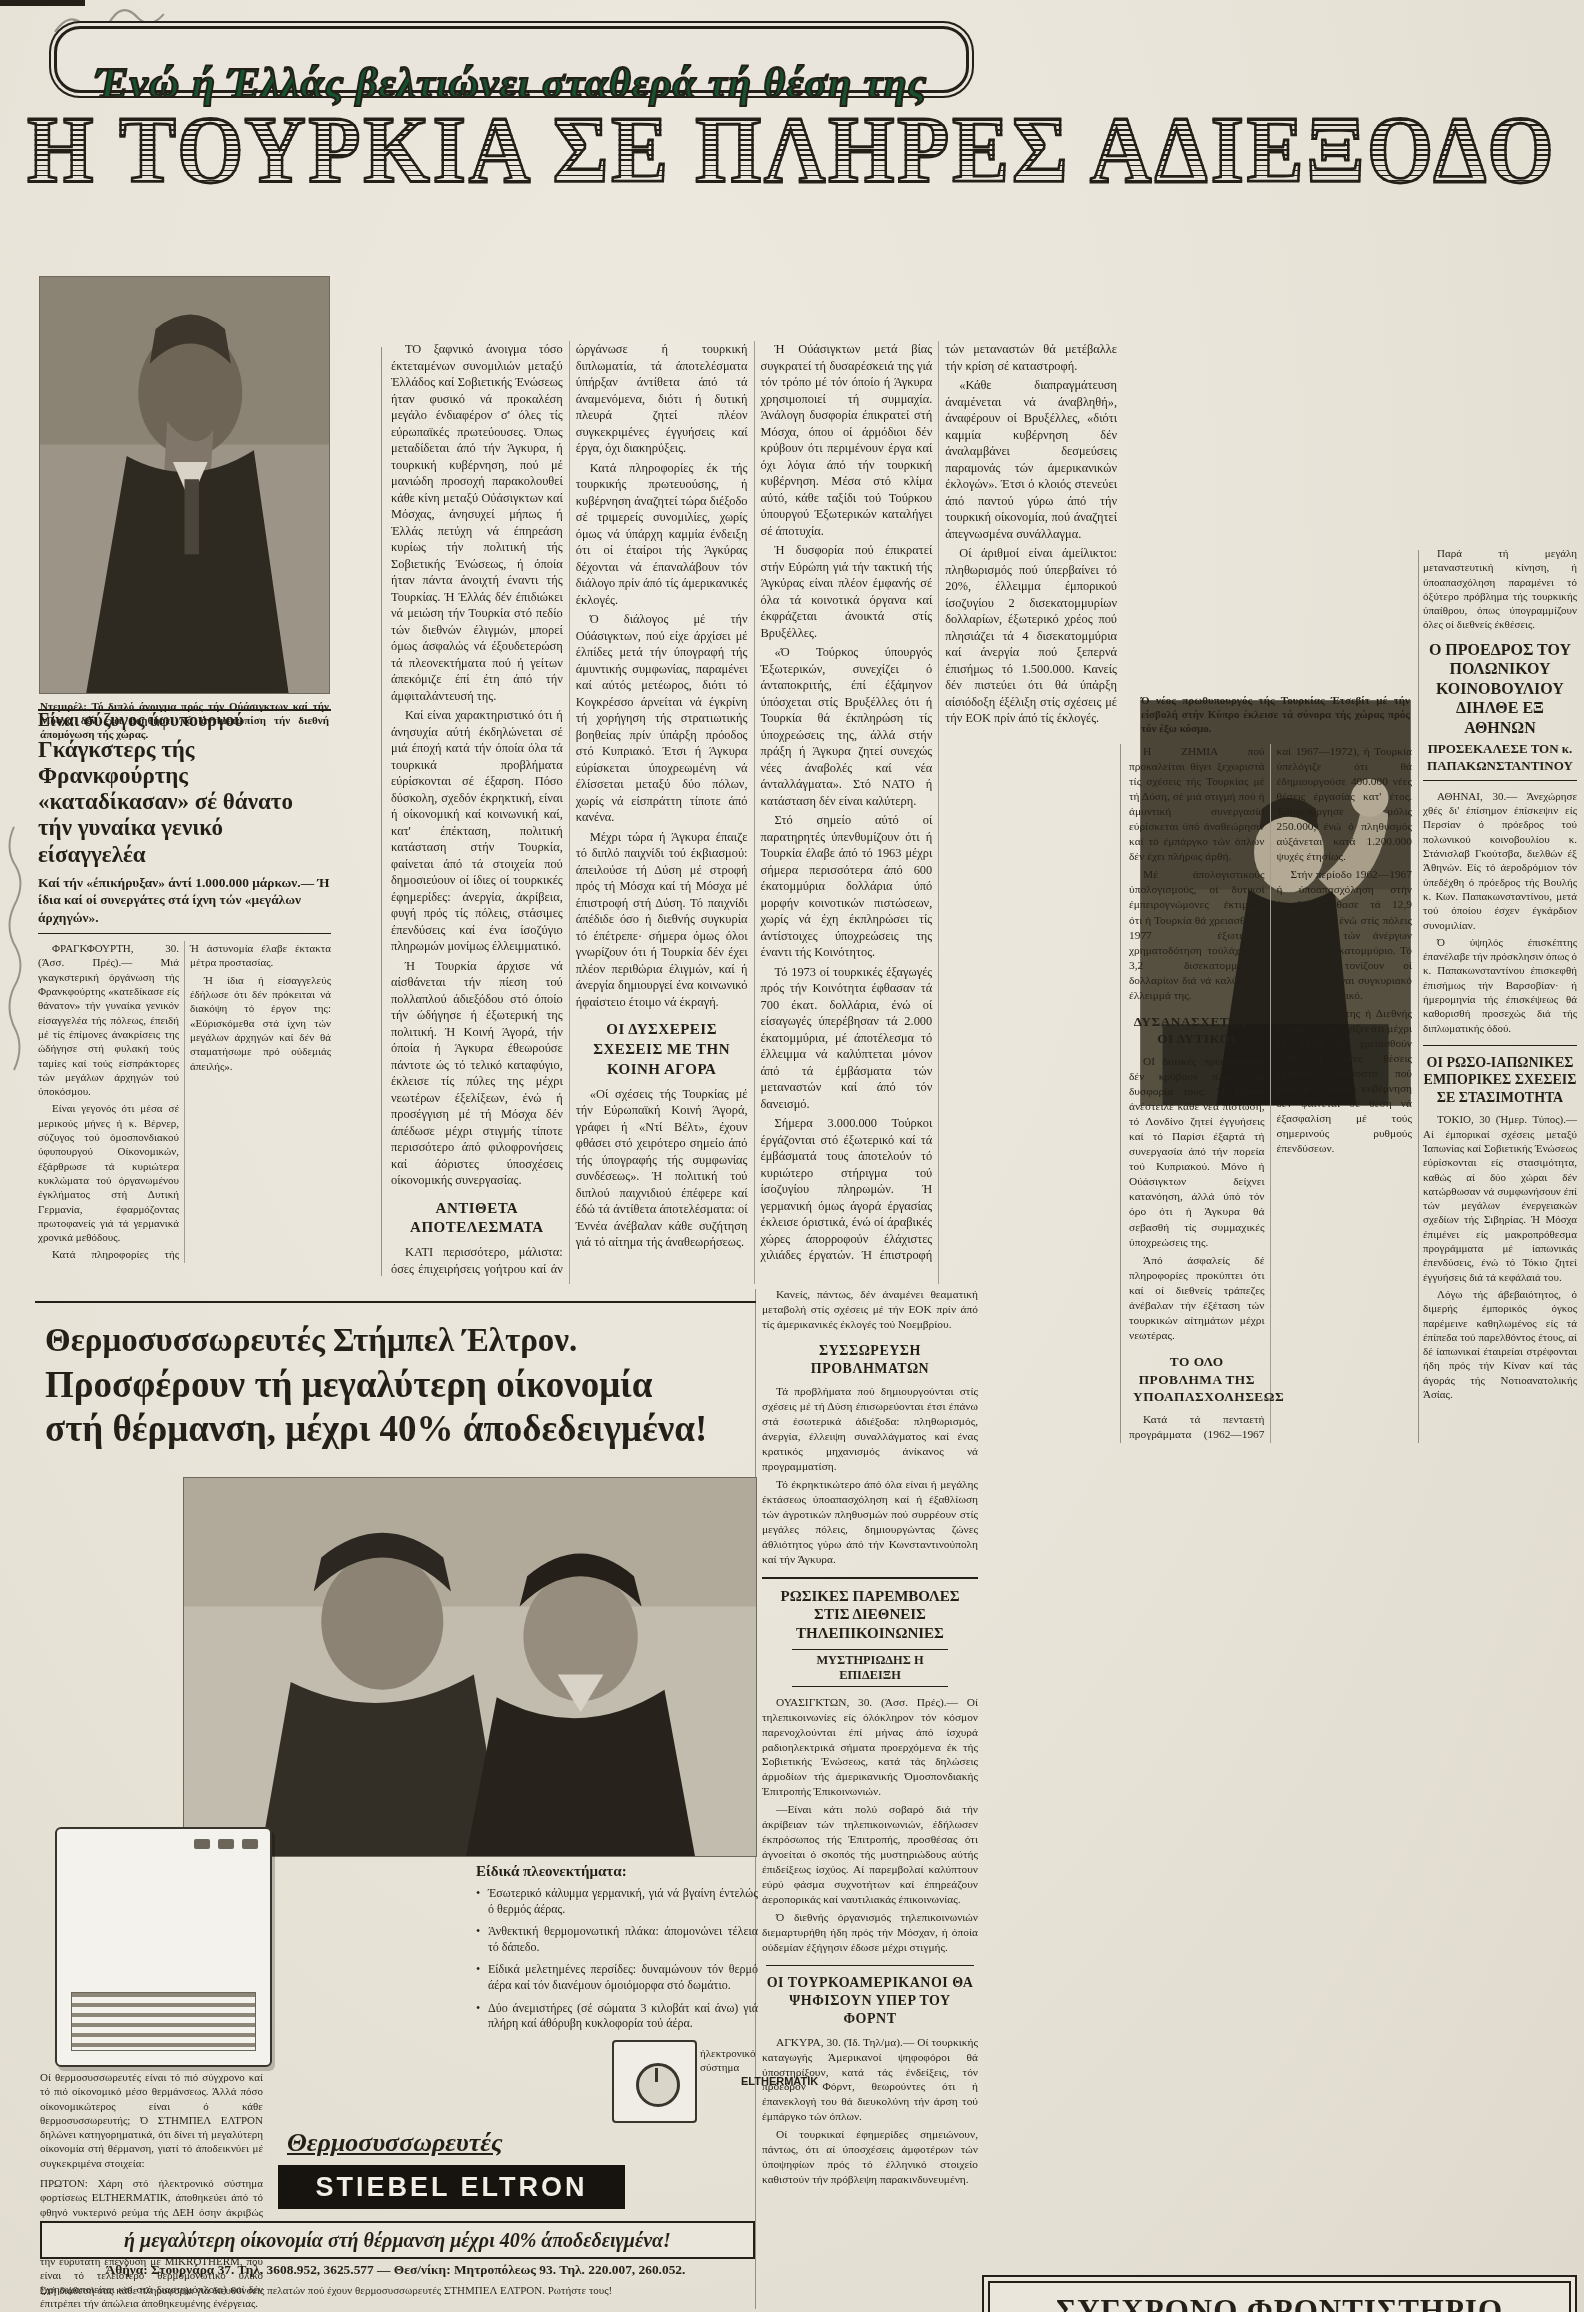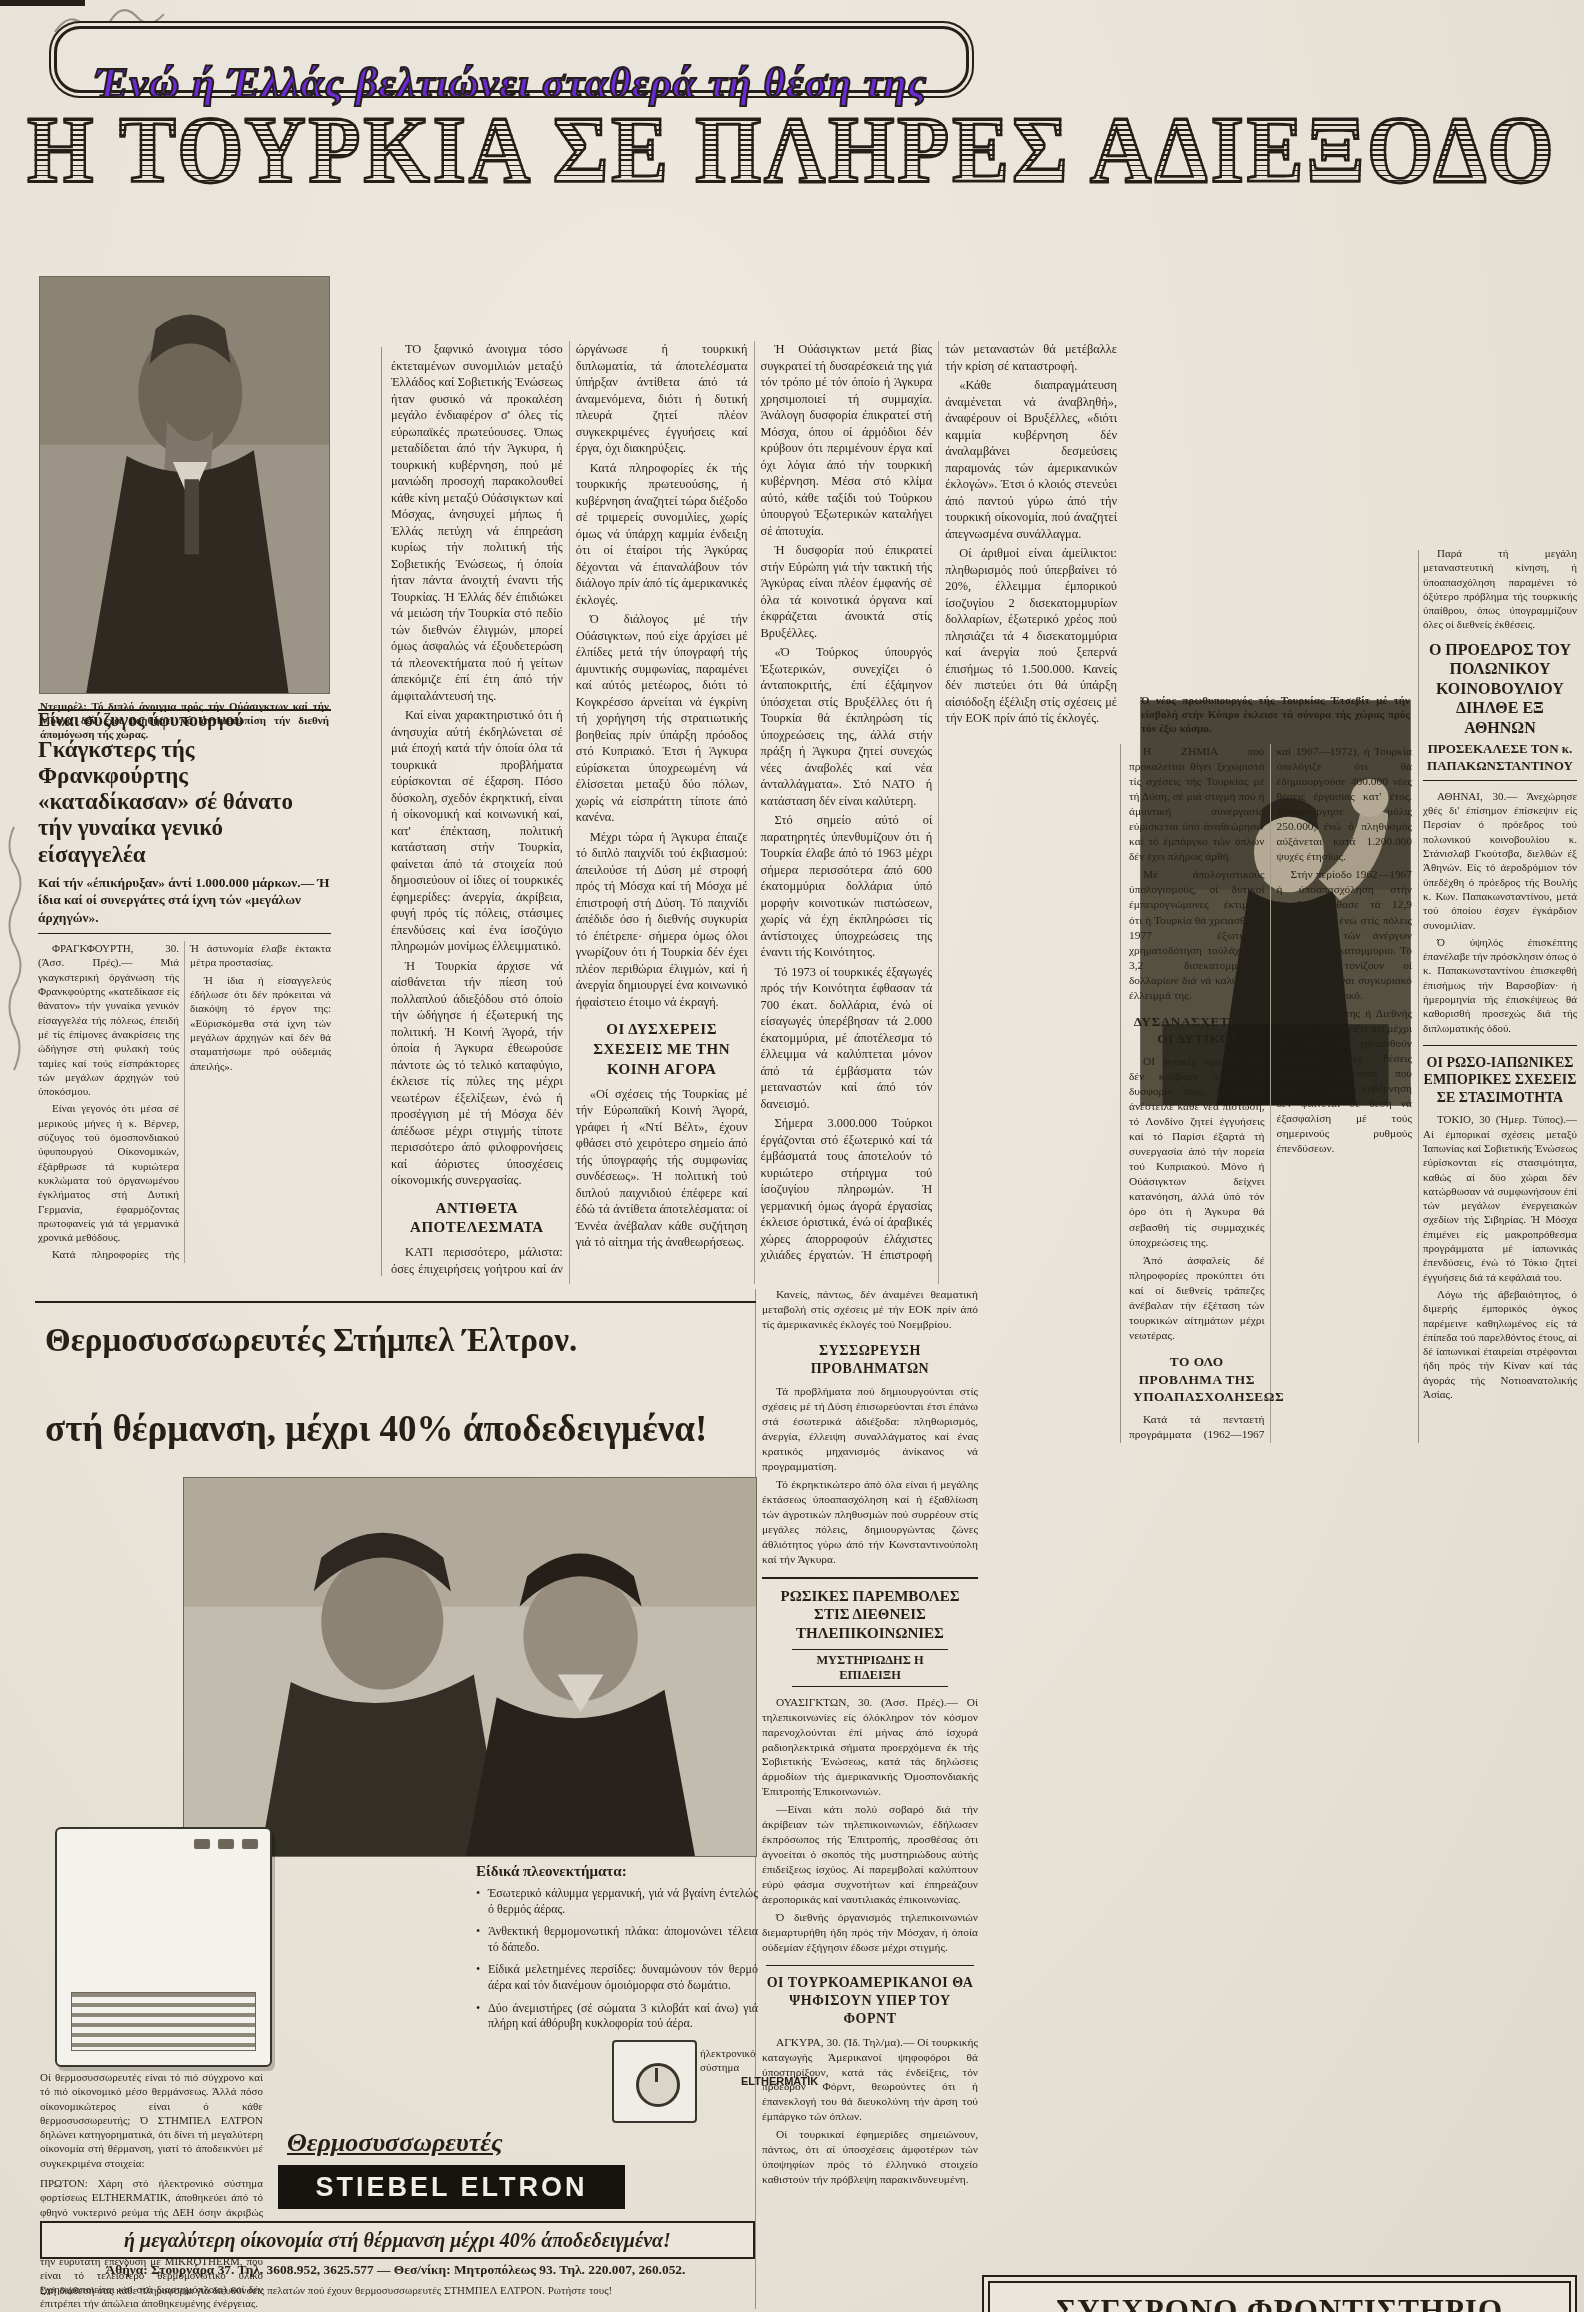--- a/index.html
+++ b/index.html
@@ -9,21 +9,21 @@
     color:#241f18;font-family:"Liberation Serif","DejaVu Serif",serif;}
   .abs{position:absolute;}
   .vrule{position:absolute;width:1px;background:#98907f;}
   .hrule{position:absolute;height:2px;background:#241f18;}
 
   
   .kicker-banner{border:3px solid #241f18;border-radius:26px;
     box-shadow:0 0 0 3px #e9e5dc,0 0 0 5px #241f18;
     display:flex;align-items:center;justify-content:center;background:#e9e5dc;}
   .kicker-text{font:italic 900 42px/1 "Liberation Serif","DejaVu Serif",serif;
-    color:#6d28d9;-webkit-text-stroke:2px #241f18;letter-spacing:1px;white-space:nowrap;margin-top:46px;}
+    color:#14532d;-webkit-text-stroke:2px #241f18;letter-spacing:1px;white-space:nowrap;margin-top:46px;}
   .big-head{font:900 85px/1.08 "Liberation Serif","DejaVu Serif",serif;letter-spacing:3px;
     color:transparent;-webkit-text-stroke:2.5px #241f18;
     background:repeating-linear-gradient(180deg,#241f18 0 1.5px,rgba(0,0,0,0) 1.5px 4.5px);
     -webkit-background-clip:text;background-clip:text;
     text-align:center;white-space:nowrap;transform:scaleY(1.12);transform-origin:top center;}
   .deck-box{border:3px solid #241f18;border-radius:3px;padding:9px 14px;background:#eae6dc;}
   .deck-text{font:700 22px/1.32 "Liberation Serif","DejaVu Serif",serif;text-align:justify;}
 
   
   .photo{position:relative;overflow:hidden;background:#aba28f;box-shadow:0 0 0 1px #6f685c;}
@@ -217,20 +217,21 @@
     <p class="bp">ΟΥΑΣΙΓΚΤΩΝ, 30. (Άσσ. Πρές).— Οί τηλεπικοινωνίες είς όλόκληρον τόν κόσμον παρενοχλούνται έπί μήνας άπό ίσχυρά ραδιοηλεκτρικά σήματα προερχόμενα έκ τής Σοβιετικής Ένώσεως, κατά τάς δηλώσεις άρμοδίων τής άμερικανικής Όμοσπονδιακής Έπιτροπής Έπικοινωνιών.</p>
     <p class="bp">—Είναι κάτι πολύ σοβαρό διά τήν άκρίβειαν τών τηλεπικοινωνιών, έδήλωσεν έκπρόσωπος τής Έπιτροπής, προσθέσας ότι άγνοείται ό σκοπός τής μυστηριώδους αύτής έπιδείξεως ίσχύος. Αί παρεμβολαί καλύπτουν εύρύ φάσμα συχνοτήτων καί έπηρεάζουν άεροπορικάς καί ναυτιλιακάς έπικοινωνίας.</p>
     <p class="bp">Ό διεθνής όργανισμός τηλεπικοινωνιών διεμαρτυρήθη ήδη πρός τήν Μόσχαν, ή όποία ούδεμίαν έξήγησιν έδωσε μέχρι στιγμής.</p>
     <h3 class="sec-head" style="font-size:14px;border-top:1px solid #241f18;padding-top:8px;">ΟΙ ΤΟΥΡΚΟΑΜΕΡΙΚΑΝΟΙ ΘΑ ΨΗΦΙΣΟΥΝ ΥΠΕΡ ΤΟΥ ΦΟΡΝΤ</h3>
     <p class="bp">ΑΓΚΥΡΑ, 30. (Ίδ. Τηλ/μα).— Οί τουρκικής καταγωγής Άμερικανοί ψηφοφόροι θά ύποστηρίξουν, κατά τάς ένδείξεις, τόν πρόεδρον Φόρντ, θεωρούντες ότι ή έπανεκλογή του θά διευκολύνη τήν άρση τού έμπάργκο τών όπλων.</p>
     <p class="bp">Οί τουρκικαί έφημερίδες σημειώνουν, πάντως, ότι αί ύποσχέσεις άμφοτέρων τών ύποψηφίων πρός τό έλληνικό στοιχείο καθιστούν τήν πρόβλεψη παρακινδυνευμένη.</p>
   </div>
 
   <div class="abs ad" style="left:35px;top:1312px;width:723px;height:1001px;">
     <div class="ad-h1" style="position:absolute;left:10px;top:10px;width:703px;">Θερμοσυσσωρευτές Στήμπελ Έλτρον.</div>
+    <div class="ad-h2" style="position:absolute;left:10px;top:53px;width:703px;">Προσφέρουν τή μεγαλύτερη οίκονομία</div>
     <div class="ad-h2" style="position:absolute;left:10px;top:97px;width:703px;">στή θέρμανση, μέχρι 40% άποδεδειγμένα!</div>
 
     <div class="photo" style="position:absolute;left:149px;top:166px;width:572px;height:378px;">
       <svg viewBox="0 0 150 100" preserveAspectRatio="none">
         <rect width="150" height="100" fill="#c2bcae"></rect>
         <rect width="150" height="34" fill="#b1aa9a"></rect>
         <ellipse cx="52" cy="38" rx="16" ry="18" fill="#8d8375"></ellipse>
         <path d="M34 30 q18 -18 36 0 l-2 -9 q-16 -13 -32 0 Z" fill="#2c2821"></path>
         <path d="M28 54 Q52 66 76 52 L84 100 L20 100 Z" fill="#332e26"></path>
         <ellipse cx="104" cy="42" rx="15" ry="17" fill="#978d7e"></ellipse>

